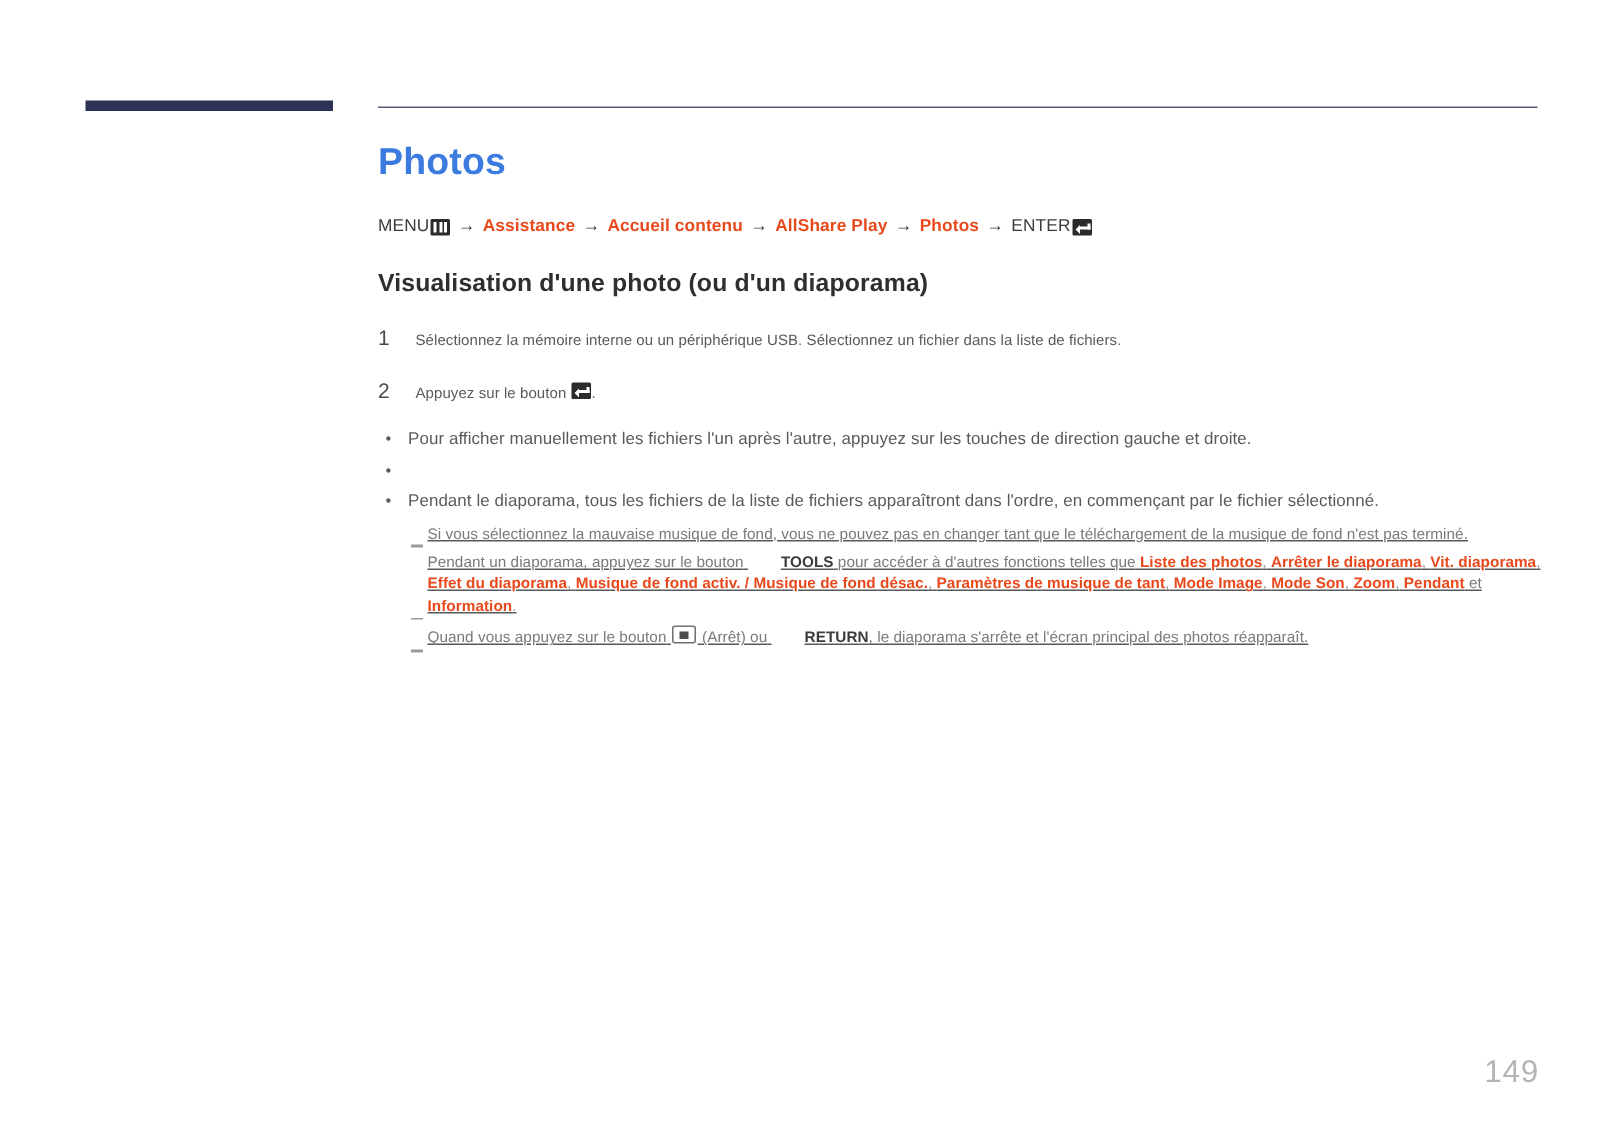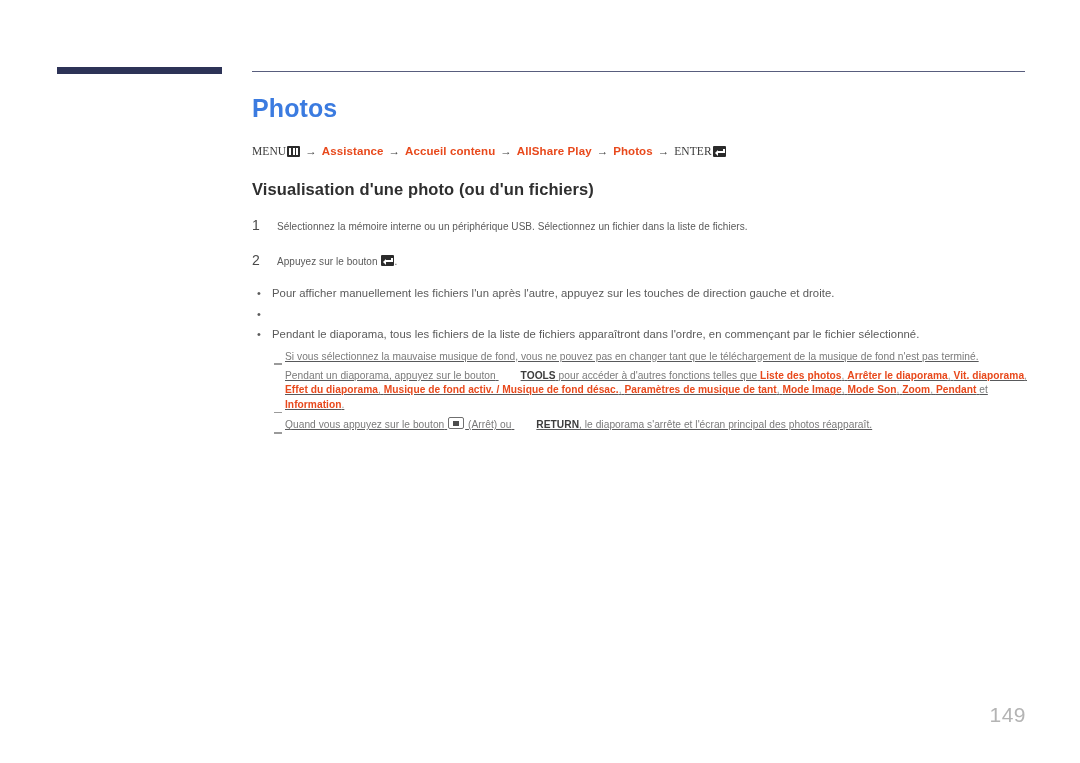--- a/index.html
+++ b/index.html
@@ -65,21 +65,20 @@
     color: #3b3b3b;
     white-space: nowrap;
     display: flex;
     align-items: center;
     line-height: 1;
   }
   .menu-path .plain {
     color: #3b3b3b;
     font-weight: normal;
     letter-spacing: 0.1px;
-    font-family: Liberation Serif, serif;
   }
   .menu-path .accent {
     color: #e8491c;
     font-weight: bold;
     letter-spacing: 0.1px;
   }
   .menu-path .arrow {
     color: #3b3b3b;
     margin: 0 5px;
     font-size: 11.5px;
@@ -322,21 +321,21 @@
     <span class="accent">Accueil contenu</span>
     <span class="arrow">→</span>
     <span class="accent">AllShare Play</span>
     <span class="arrow">→</span>
     <span class="accent">Photos</span>
     <span class="arrow">→</span>
     <span class="plain">ENTER</span>
     <span class="icon-enter"></span>
   </div>
 
-  <div class="section-heading">Visualisation d'une photo (ou d'un fichiers)</div>
+  <div class="section-heading">Visualisation d'une photo (ou d'un diaporama)</div>
 
   <div class="steps">
 
     <div class="step">
       <div class="step-num">1</div>
       <div class="step-text">Sélectionnez la mémoire interne ou un périphérique USB. Sélectionnez un fichier dans la liste de fichiers.</div>
     </div>
 
     <div class="step">
       <div class="step-num">2</div>

